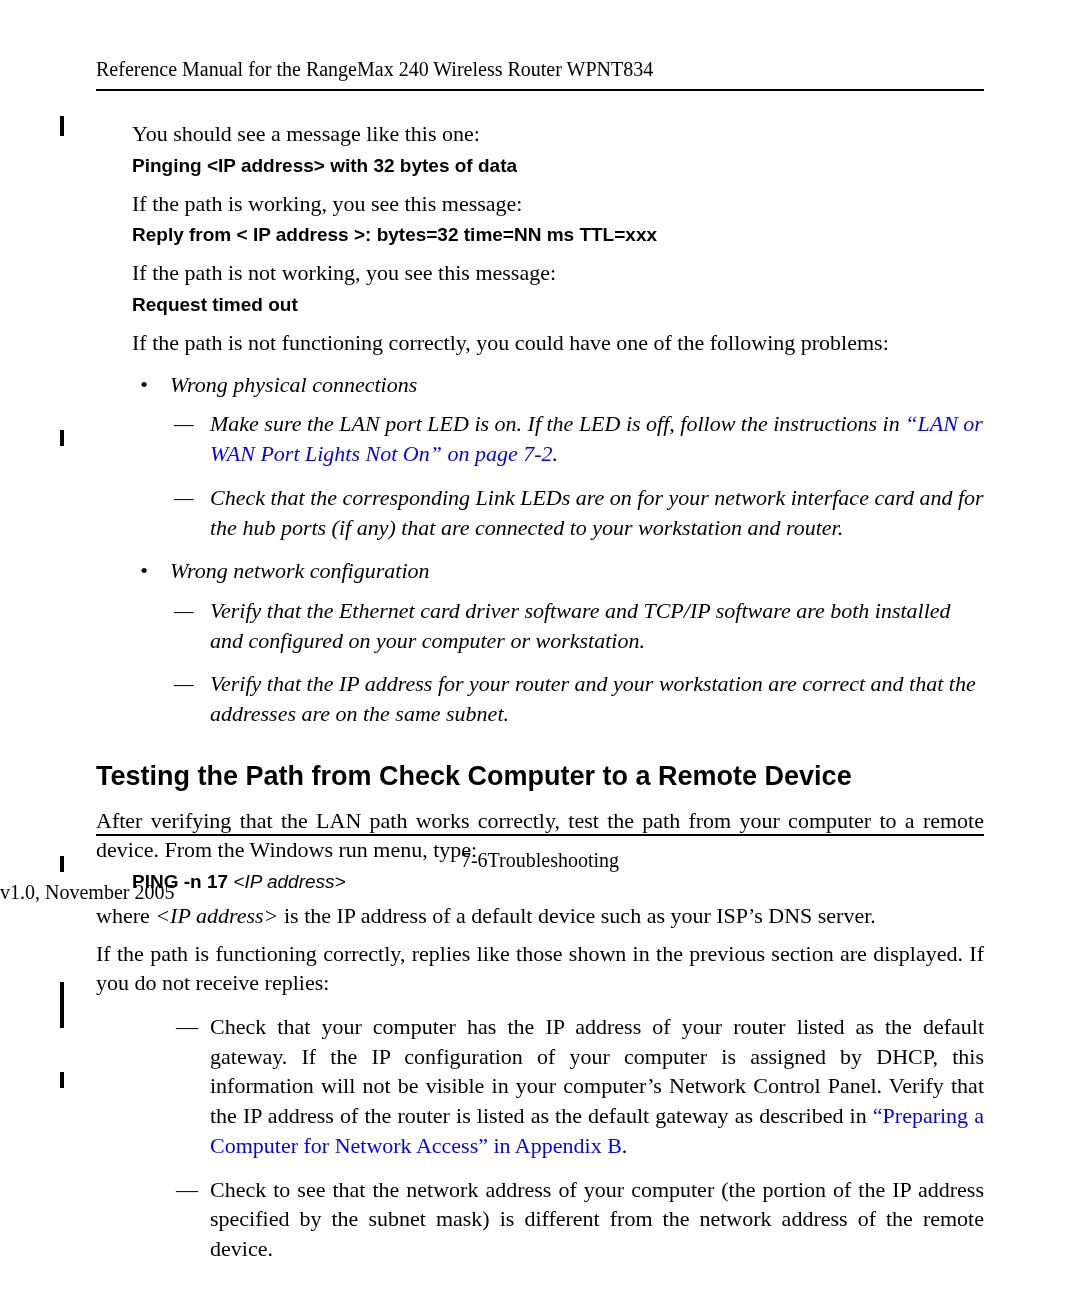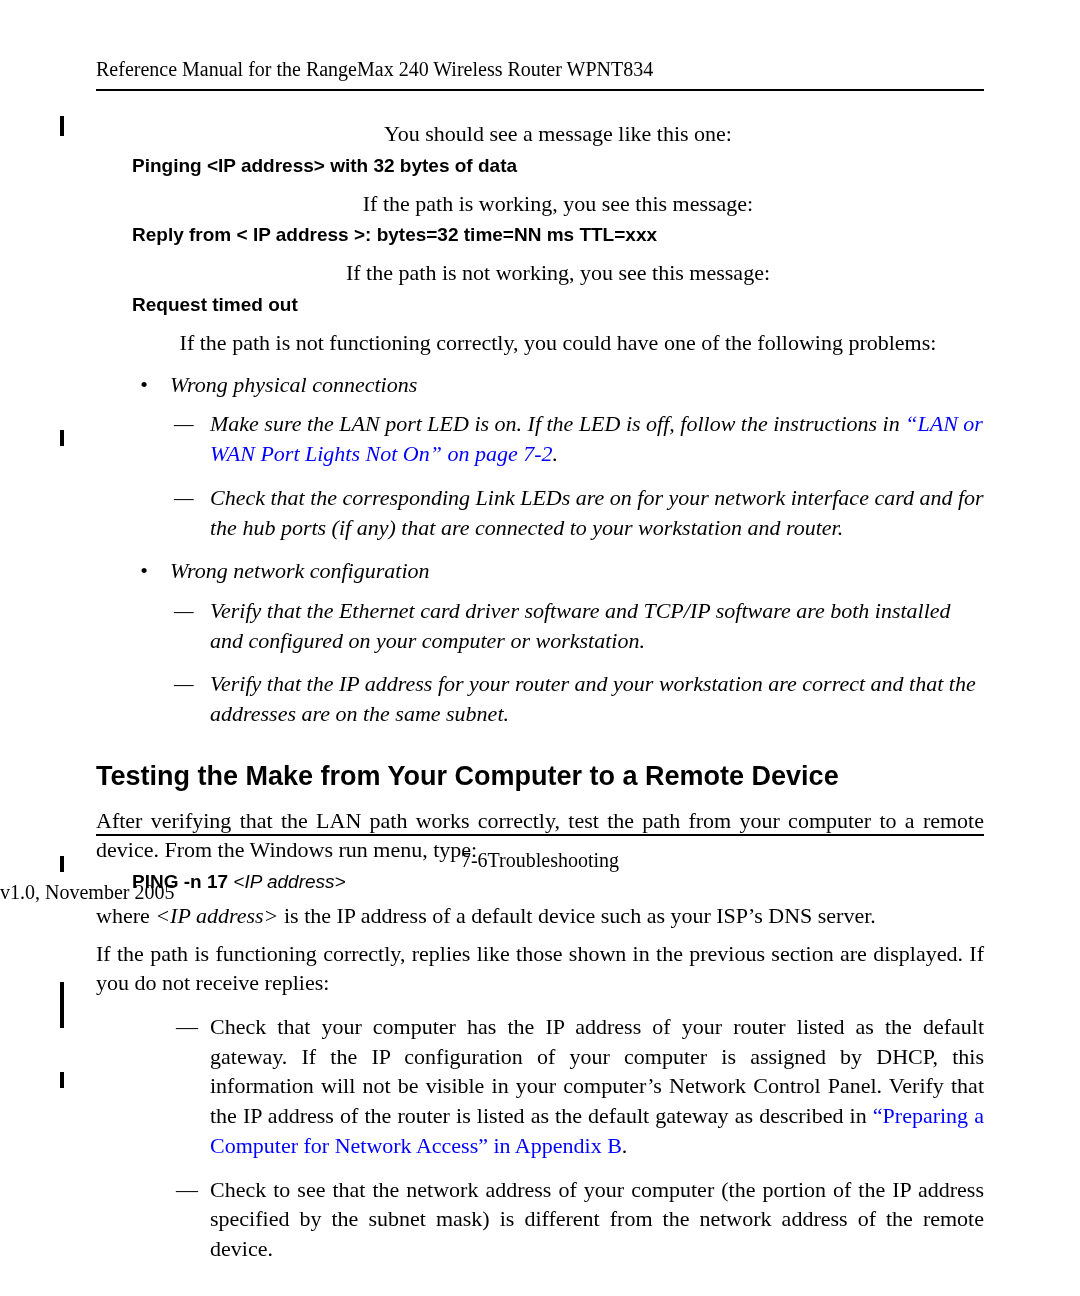--- a/index.html
+++ b/index.html
@@ -43,21 +43,20 @@
   .step-num {
     display: inline-block;
     width: 28px;
     font-weight: bold;
   }
   .body-text {
     margin-left: 36px;
     font-size: 22px;
     line-height: 1.35;
     margin-top: 12px;
-    text-align: center;
   }
   .mono {
     font-family: Liberation Sans, sans-serif;
     font-weight: bold;
     font-size: 19px;
     margin-left: 36px;
     margin-top: 6px;
     margin-bottom: 4px;
   }
   .mono .arg {
@@ -198,21 +197,21 @@
     </li>
     <li>
       <span>Wrong network configuration</span>
       <ul class="dash-list">
         <li>Verify that the Ethernet card driver software and TCP/IP software are both installed and configured on your computer or workstation.</li>
         <li>Verify that the IP address for your router and your workstation are correct and that the addresses are on the same subnet.</li>
       </ul>
     </li>
   </ul>
 
-  <div class="h2">Testing the Make from Your Computer to a Remote Device</div>
+  <div class="h2">Testing the Path from Check Computer to a Remote Device</div>
 
   <div class="para">After verifying that the LAN path works correctly, test the path from your computer to a remote device. From the Windows run menu, type:</div>
 
   <div class="mono">
     <span>PING -n 17 </span><span class="arg">&lt;IP address&gt;</span>
   </div>
 
   <div class="para">
     <span>where </span><i>&lt;IP address&gt;</i><span> is the IP address of a default device such as your ISP’s DNS server.</span>
   </div>

